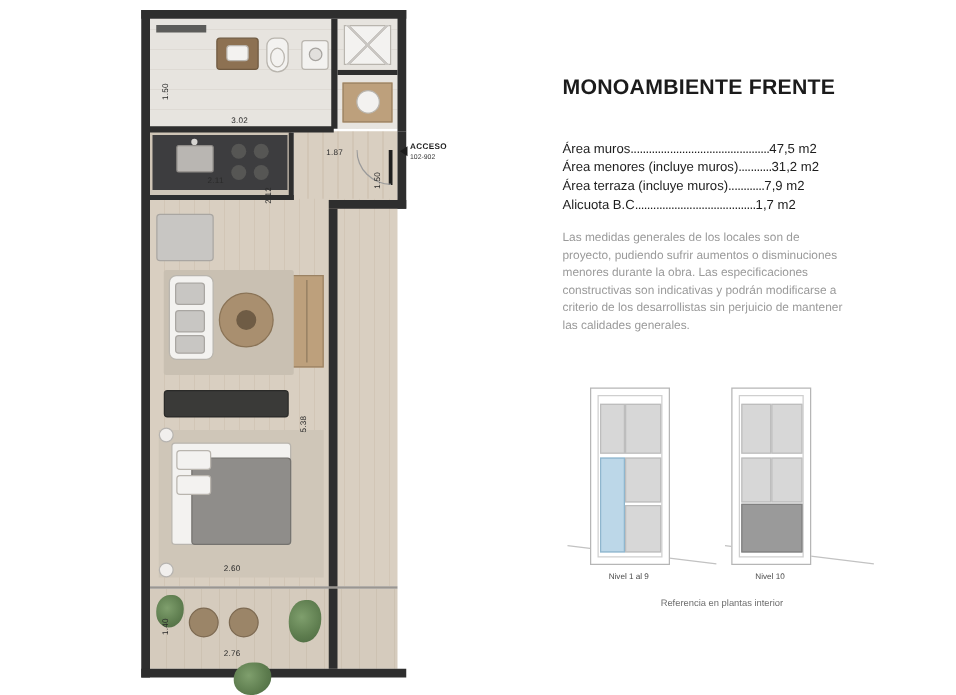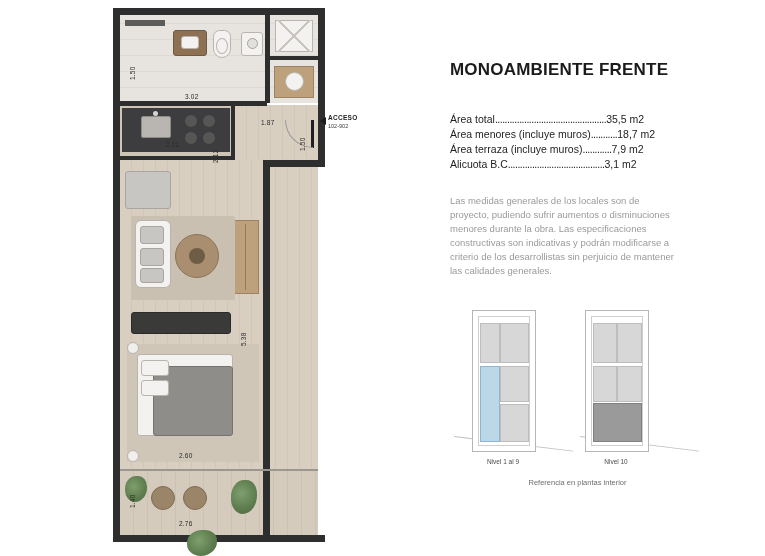--- a/index.html
+++ b/index.html
@@ -149,21 +149,21 @@
   }
   .area-row {
     font-size: 10.5px;
     color: #1d1d1d;
     line-height: 15px;
     white-space: nowrap;
   }
   .area-row .dots { letter-spacing: -0.5px; }
   #notes {
     position: absolute;
-    left: 10px; top: 194px;
+    left: 10px; top: 184px;
     width: 225px;
     font-size: 9.5px;
     line-height: 14px;
     color: #9a9a9a;
   }
 
   
   #keyplans {
     position: absolute;
     left: 10px; top: 300px;
@@ -322,30 +322,30 @@
     <div class="a-sub">102-902</div>
   </div>
 </div>
 
 <div id="info-panel">
 
   <div id="title">MONOAMBIENTE FRENTE</div>
 
   <div id="areas">
     <div class="area-row">
-      <span>Área total</span><span class="dots">..............................................</span><span>35,5 m2</span>
+      <span>Área muros</span><span class="dots">..............................................</span><span>47,5 m2</span>
     </div>
     <div class="area-row">
-      <span>Área menores (incluye muros)</span><span class="dots">...........</span><span>18,7 m2</span>
+      <span>Área menores (incluye muros)</span><span class="dots">...........</span><span>31,2 m2</span>
     </div>
     <div class="area-row">
       <span>Área terraza (incluye muros)</span><span class="dots">............</span><span>7,9 m2</span>
     </div>
     <div class="area-row">
-      <span>Alicuota B.C</span><span class="dots">........................................</span><span>3,1 m2</span>
+      <span>Alicuota B.C</span><span class="dots">........................................</span><span>1,7 m2</span>
     </div>
   </div>
 
   <div id="notes">Las medidas generales de los locales son de proyecto, pudiendo sufrir aumentos o disminuciones menores durante la obra. Las especificaciones constructivas son indicativas y podrán modificarse a criterio de los desarrollistas sin perjuicio de mantener las calidades generales.</div>
 
   <div id="keyplans">
 
     <div class="kp-diag" style="left:4px; top:136px; width:120px; transform: rotate(7deg);"></div>
     <div class="kp-diag" style="left:130px; top:136px; width:120px; transform: rotate(7deg);"></div>
 

